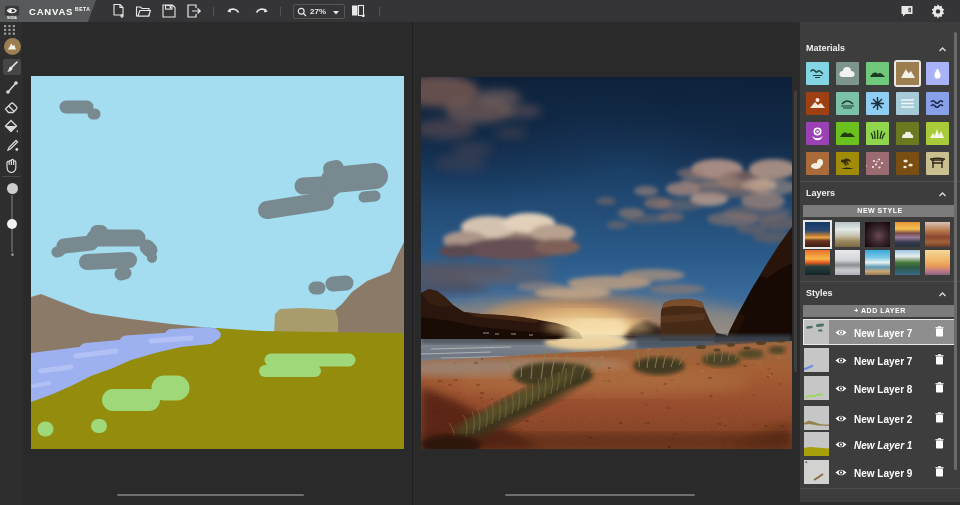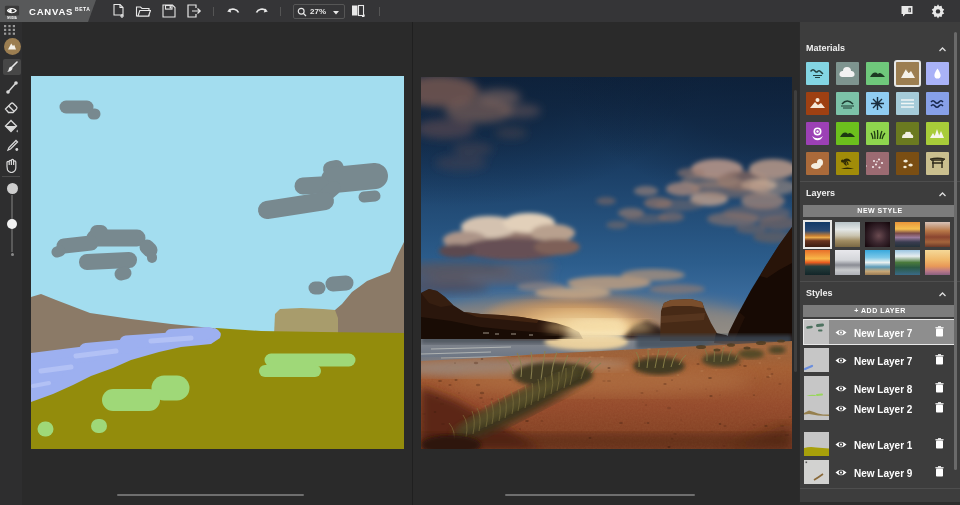--- a/index.html
+++ b/index.html
@@ -767,38 +767,38 @@
             <circle cx="6" cy="4.5" r="2.3" fill="#3d3d3d"></circle>
             <circle cx="6" cy="4.5" r="1" fill="#fff"></circle>
           </svg>
         <div class="lname">New Layer 8</div>
         <svg class="ltrash" viewBox="0 0 9 11">
             <rect x="1" y="2.6" width="7" height="8" rx="0.8" fill="#fff"></rect>
             <rect x="0.4" y="1.2" width="8.2" height="1.1" fill="#fff"></rect>
             <rect x="3" y="0.2" width="3" height="1.2" fill="#fff"></rect>
           </svg>
       </div>
-      <div class="lrow" style="top:374px;padding-left:20px;">
+      <div class="lrow" style="top:384px;padding-left:20px;">
         <svg class="lthumb" viewBox="0 0 25 24">
             <rect width="25" height="24" fill="#c6c6c6"></rect>
             <path d="M0,17 L5,14.5 L10,16 L14,17.5 L19,18.5 L25,18.5 L25,20 L14,19.5 L5,18 L0,18.5 Z" fill="#96804e"></path>
           </svg>
         <svg class="leye" viewBox="0 0 12 9">
             <path d="M0.5,4.5 Q6,-1 11.5,4.5 Q6,10 0.5,4.5 Z" fill="#fff"></path>
             <circle cx="6" cy="4.5" r="2.3" fill="#3d3d3d"></circle>
             <circle cx="6" cy="4.5" r="1" fill="#fff"></circle>
           </svg>
         <div class="lname">New Layer 2</div>
         <svg class="ltrash" viewBox="0 0 9 11">
             <rect x="1" y="2.6" width="7" height="8" rx="0.8" fill="#fff"></rect>
             <rect x="0.4" y="1.2" width="8.2" height="1.1" fill="#fff"></rect>
             <rect x="3" y="0.2" width="3" height="1.2" fill="#fff"></rect>
           </svg>
       </div>
-      <div class="lrow" style="top:410px;">
+      <div class="lrow" style="top:410px;font-style:italic;">
         <svg class="lthumb" viewBox="0 0 25 24">
             <rect width="25" height="24" fill="#c6c6c6"></rect>
             <path d="M0,16 Q6,14.5 12,15.5 L25,16.5 L25,24 L0,24 Z" fill="#a8a00a"></path>
           </svg>
         <svg class="leye" viewBox="0 0 12 9">
             <path d="M0.5,4.5 Q6,-1 11.5,4.5 Q6,10 0.5,4.5 Z" fill="#fff"></path>
             <circle cx="6" cy="4.5" r="2.3" fill="#3d3d3d"></circle>
             <circle cx="6" cy="4.5" r="1" fill="#fff"></circle>
           </svg>
         <div class="lname">New Layer 1</div>

